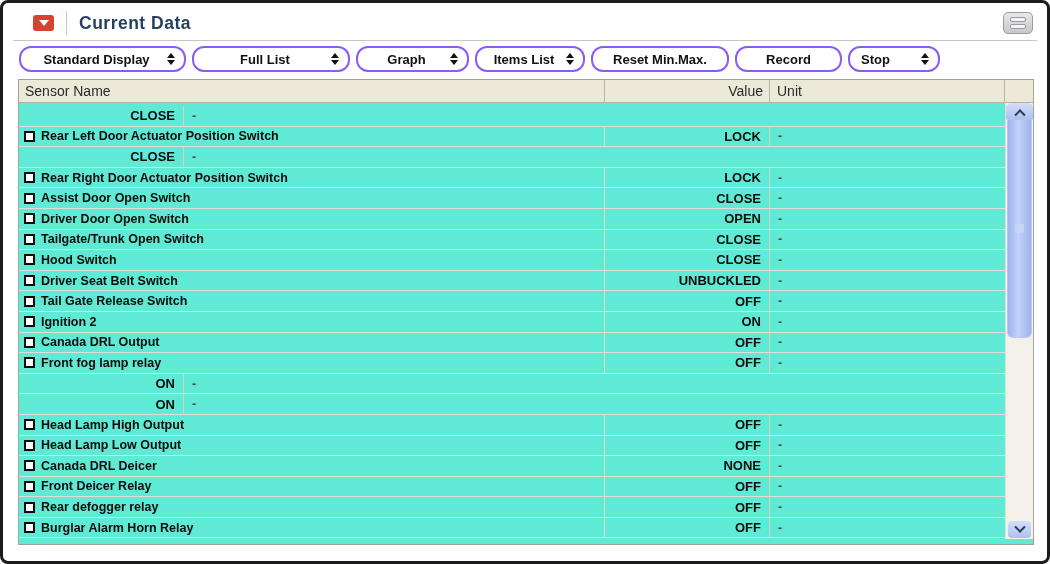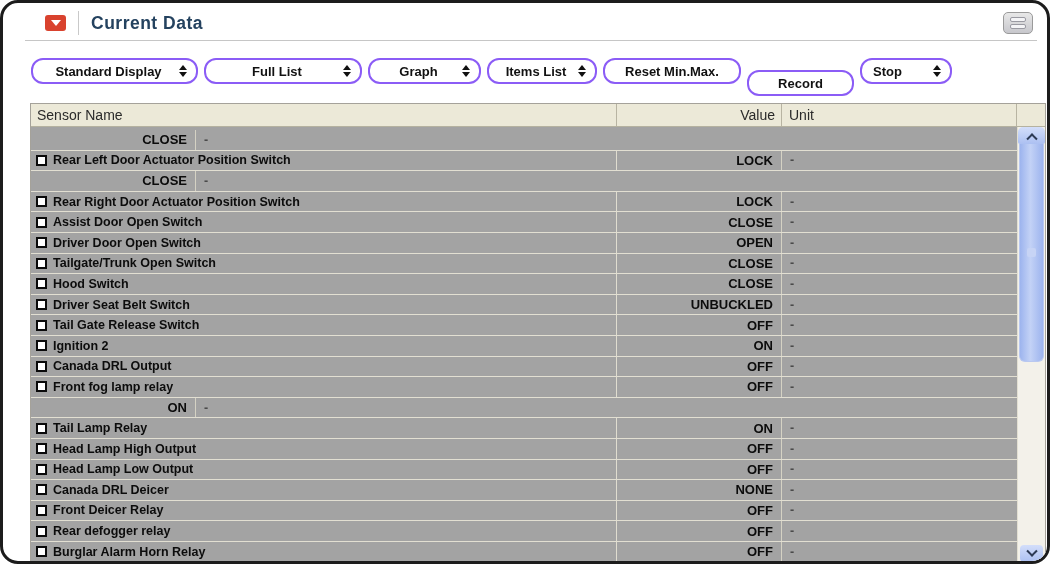--- a/index.html
+++ b/index.html
@@ -1,21 +1,20 @@
 <!DOCTYPE html>
 <html><head>
 <meta charset="utf-8">
 <style>
   * { margin:0; padding:0; box-sizing:border-box; }
   html,body { width:1050px; height:564px; background:#fff; font-family:"Liberation Sans", sans-serif; }
   .frame {
     width:1050px; height:564px; background:#ffffff;
-    border:3px solid #1c1c1c; border-radius:18px; overflow:hidden;
+    border:3px solid #1c1c1c; border-radius:8px; overflow:hidden;
     position:relative;
-    padding-left:12px;
   }
   
   .titlebar { display:flex; align-items:center; height:34px; padding:6px 14px 0 30px; }
   .red-btn {
     width:21px; height:16px; background:#d9422e; border-radius:3px;
     display:inline-flex; align-items:center; justify-content:center; cursor:pointer;
   }
   .red-btn .tri { width:0; height:0; border-left:5px solid transparent; border-right:5px solid transparent; border-top:6px solid #fff; }
   .vdiv { width:1px; height:24px; background:#c9c9c9; margin:0 12px; }
   .title { font-size:17.5px; font-weight:bold; color:#24425f; letter-spacing:0.5px; }
@@ -29,28 +28,28 @@
   
   .toolbar { display:flex; align-items:center; padding:5px 0 4px 16px; gap:6px; }
   .tbtn {
     height:26px; background:#fff; border:2px solid #8b5cf6; border-radius:12px;
     display:flex; align-items:center; padding:0 9px; font-family:"Liberation Sans",sans-serif;
     font-size:13px; font-weight:bold; color:#111; cursor:pointer;
   }
   .tbtn .lbl { flex:1; text-align:center; white-space:nowrap; }
   .tbtn:nth-child(1){ width:167px; } .tbtn:nth-child(2){ width:158px; }
   .tbtn:nth-child(3){ width:113px; } .tbtn:nth-child(4){ width:110px; }
-  .tbtn:nth-child(5){ width:138px; } .tbtn:nth-child(6){ width:107px;margin-top:24px; }
+  .tbtn:nth-child(5){ width:138px; } .tbtn:nth-child(6){ width:107px; }
   .tbtn:nth-child(7){ width:92px;gap:25px; }
   .stepper { display:inline-flex; flex-direction:column; align-items:center; gap:2px; margin-left:4px; }
   .stepper i { display:block; width:0; height:0; border-left:4px solid transparent; border-right:4px solid transparent; }
   .stepper .s-up { border-bottom:5px solid #111; }
   .stepper .s-dn { border-top:5px solid #111; }
   
-  .table { margin:3px 16px 0 15px; width:1016px; border:1px solid #a5a29a; background:#a3a3a3; height:466px; }
+  .table { margin:3px 16px 0 15px; width:1016px; border:1px solid #a5a29a; background:#5eead4; height:466px; }
   .thead { display:flex; height:23px; background:#ece9d8; border-bottom:1px solid #b5b2a0; }
   .th { font-size:14px; color:#2a2a2a; display:flex; align-items:center; border-right:1px solid #b8b4a2; }
   .th-name { flex:1; padding-left:6px; }
   .th-value { width:165px; justify-content:flex-end; padding-right:6px; }
   .th-unit { width:235px; padding-left:7px; }
   .th-scroll { width:28px; border-right:none; }
   .tbody-wrap { display:flex; height:436px; }
   .tbody { flex:1; padding-top:3px; }
   .tr { display:flex; height:20.6px; border-bottom:1px solid #e2dfd2; align-items:center; }
   .td { height:100%; display:flex; align-items:center; }
@@ -258,24 +257,20 @@
     <div class="td td-value">OFF</div>
     <div class="td td-unit">-</div>
   </div>
 
   <div class="tr">
     <div class="td td-value">ON</div>
     <div class="td td-unit">-</div>
   </div>
 
   <div class="tr">
-    <div class="td td-name">
-      <span class="cb"></span>
-      <span class="nm">Tail Lamp Relay</span>
-    </div>
     <div class="td td-value">ON</div>
     <div class="td td-unit">-</div>
   </div>
 
   <div class="tr">
     <div class="td td-name">
       <span class="cb"></span>
       <span class="nm">Head Lamp High Output</span>
     </div>
     <div class="td td-value">OFF</div>

